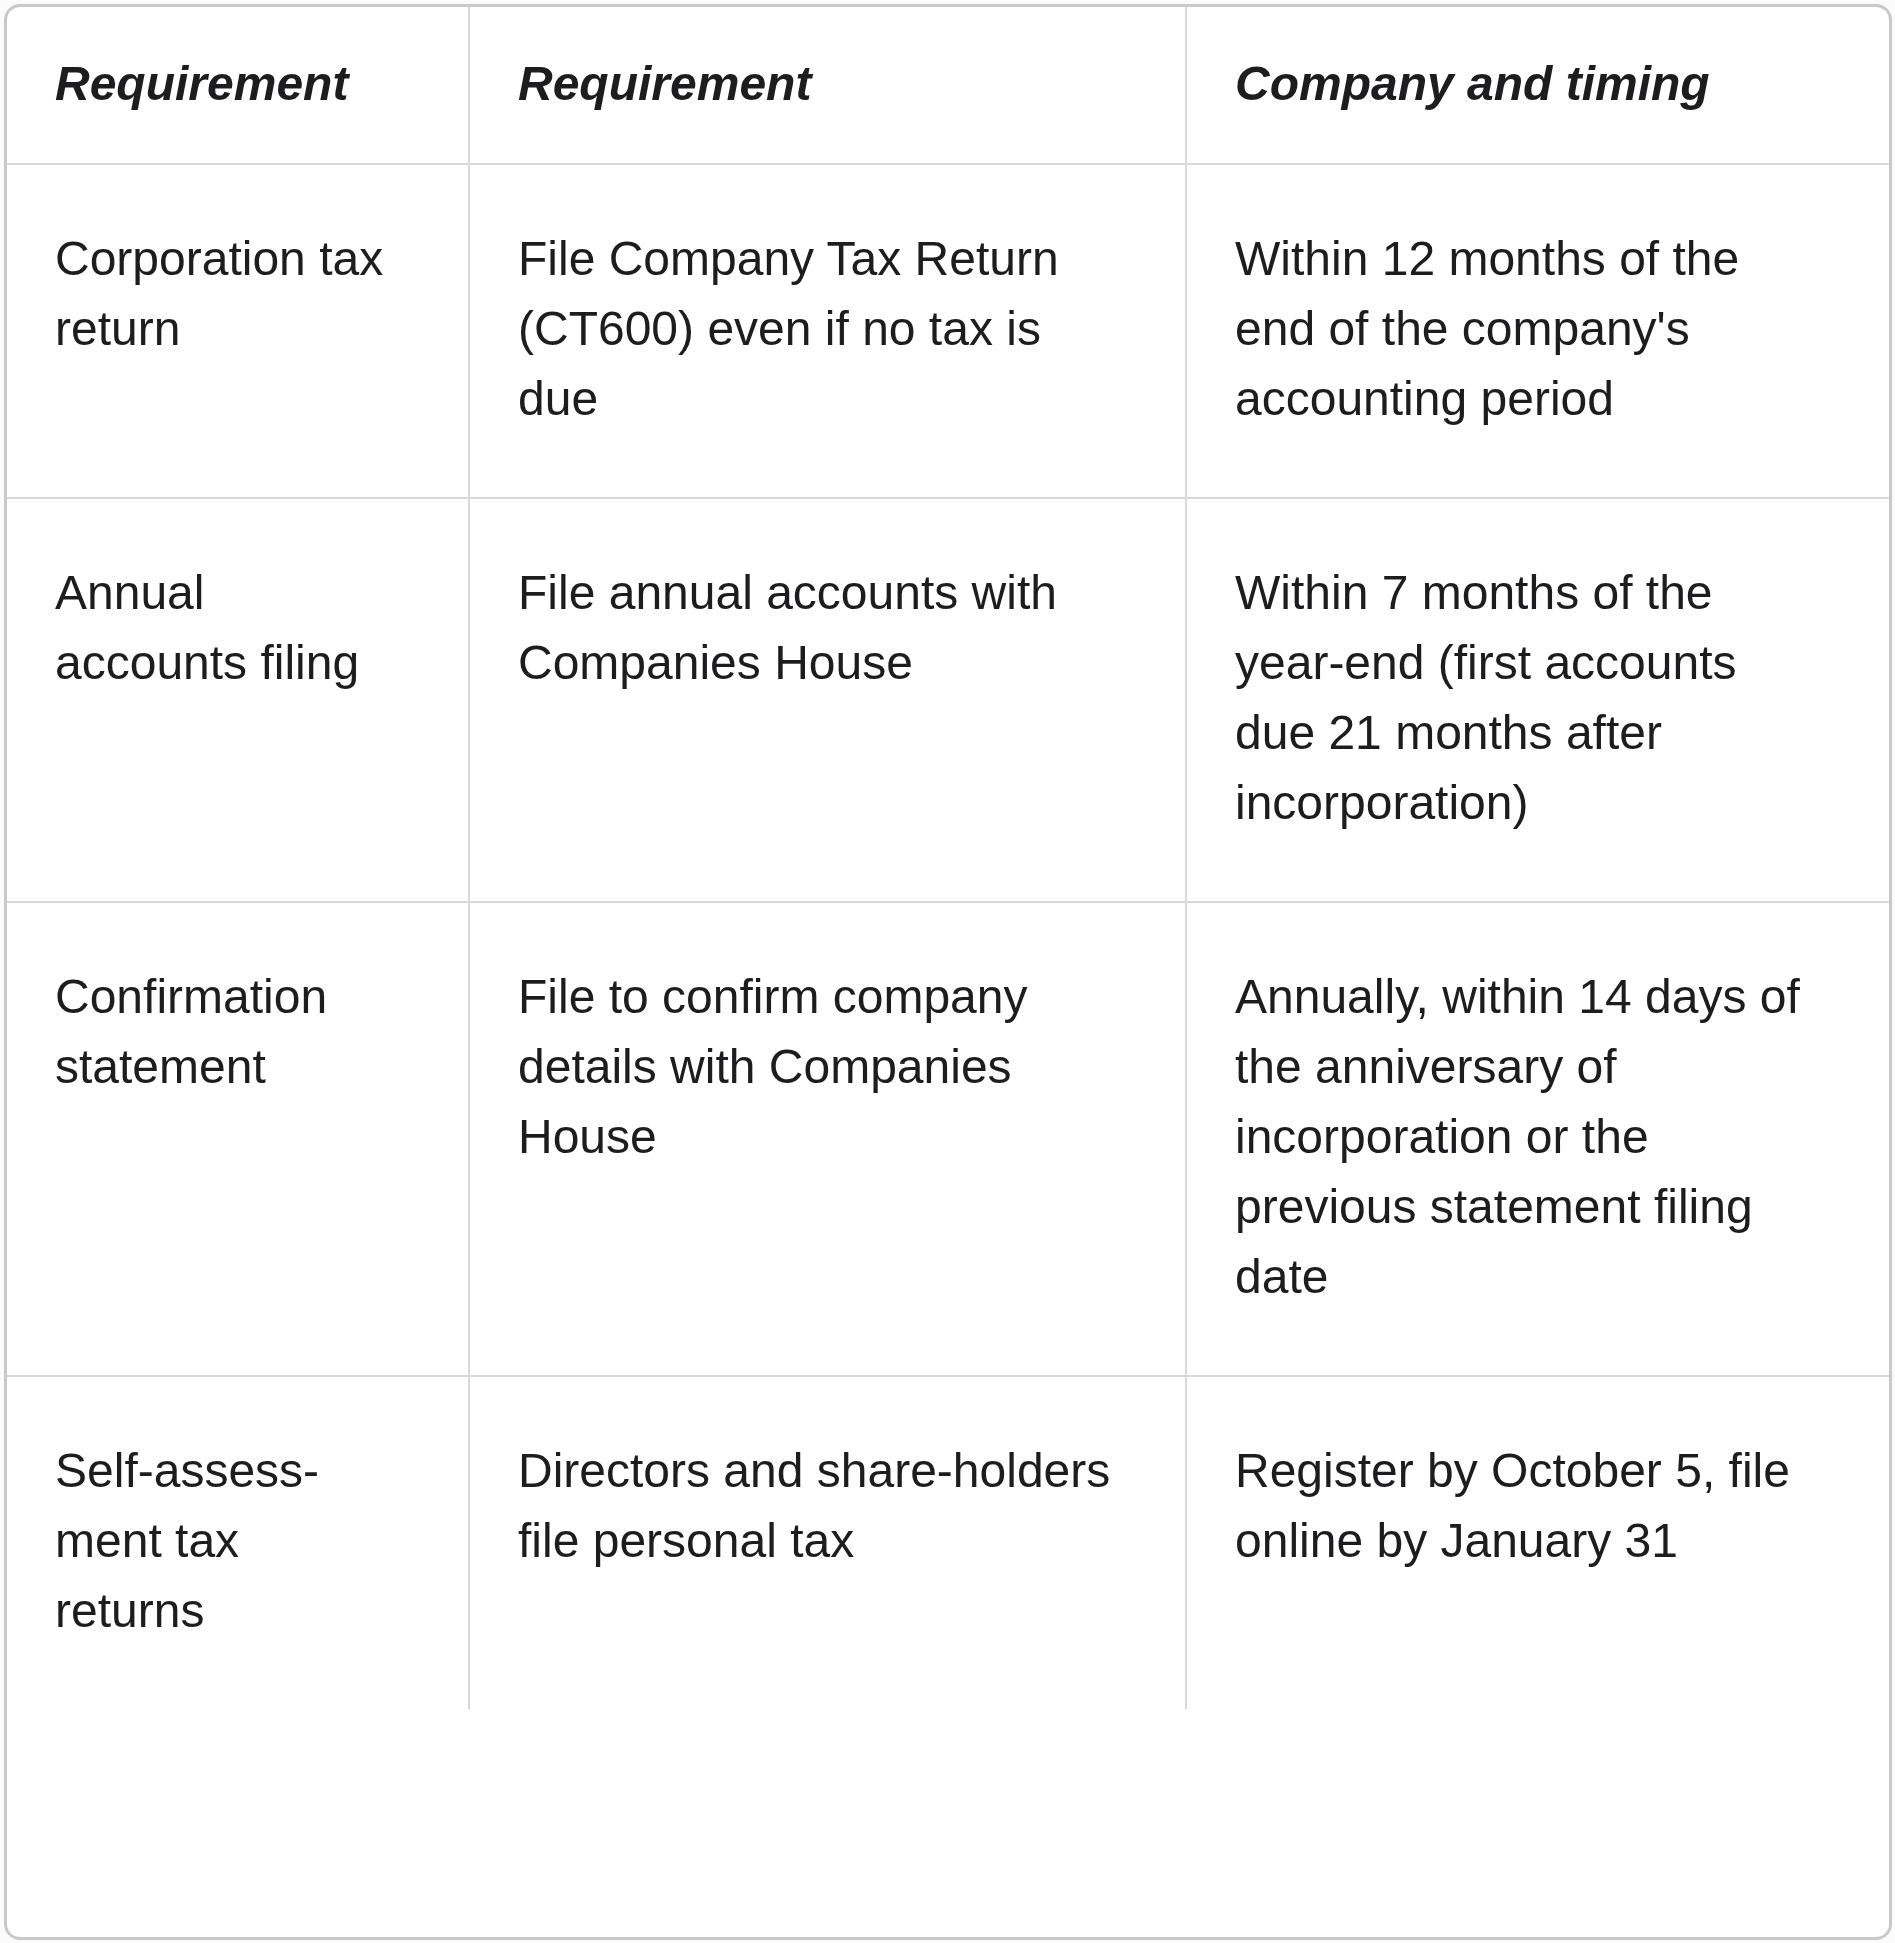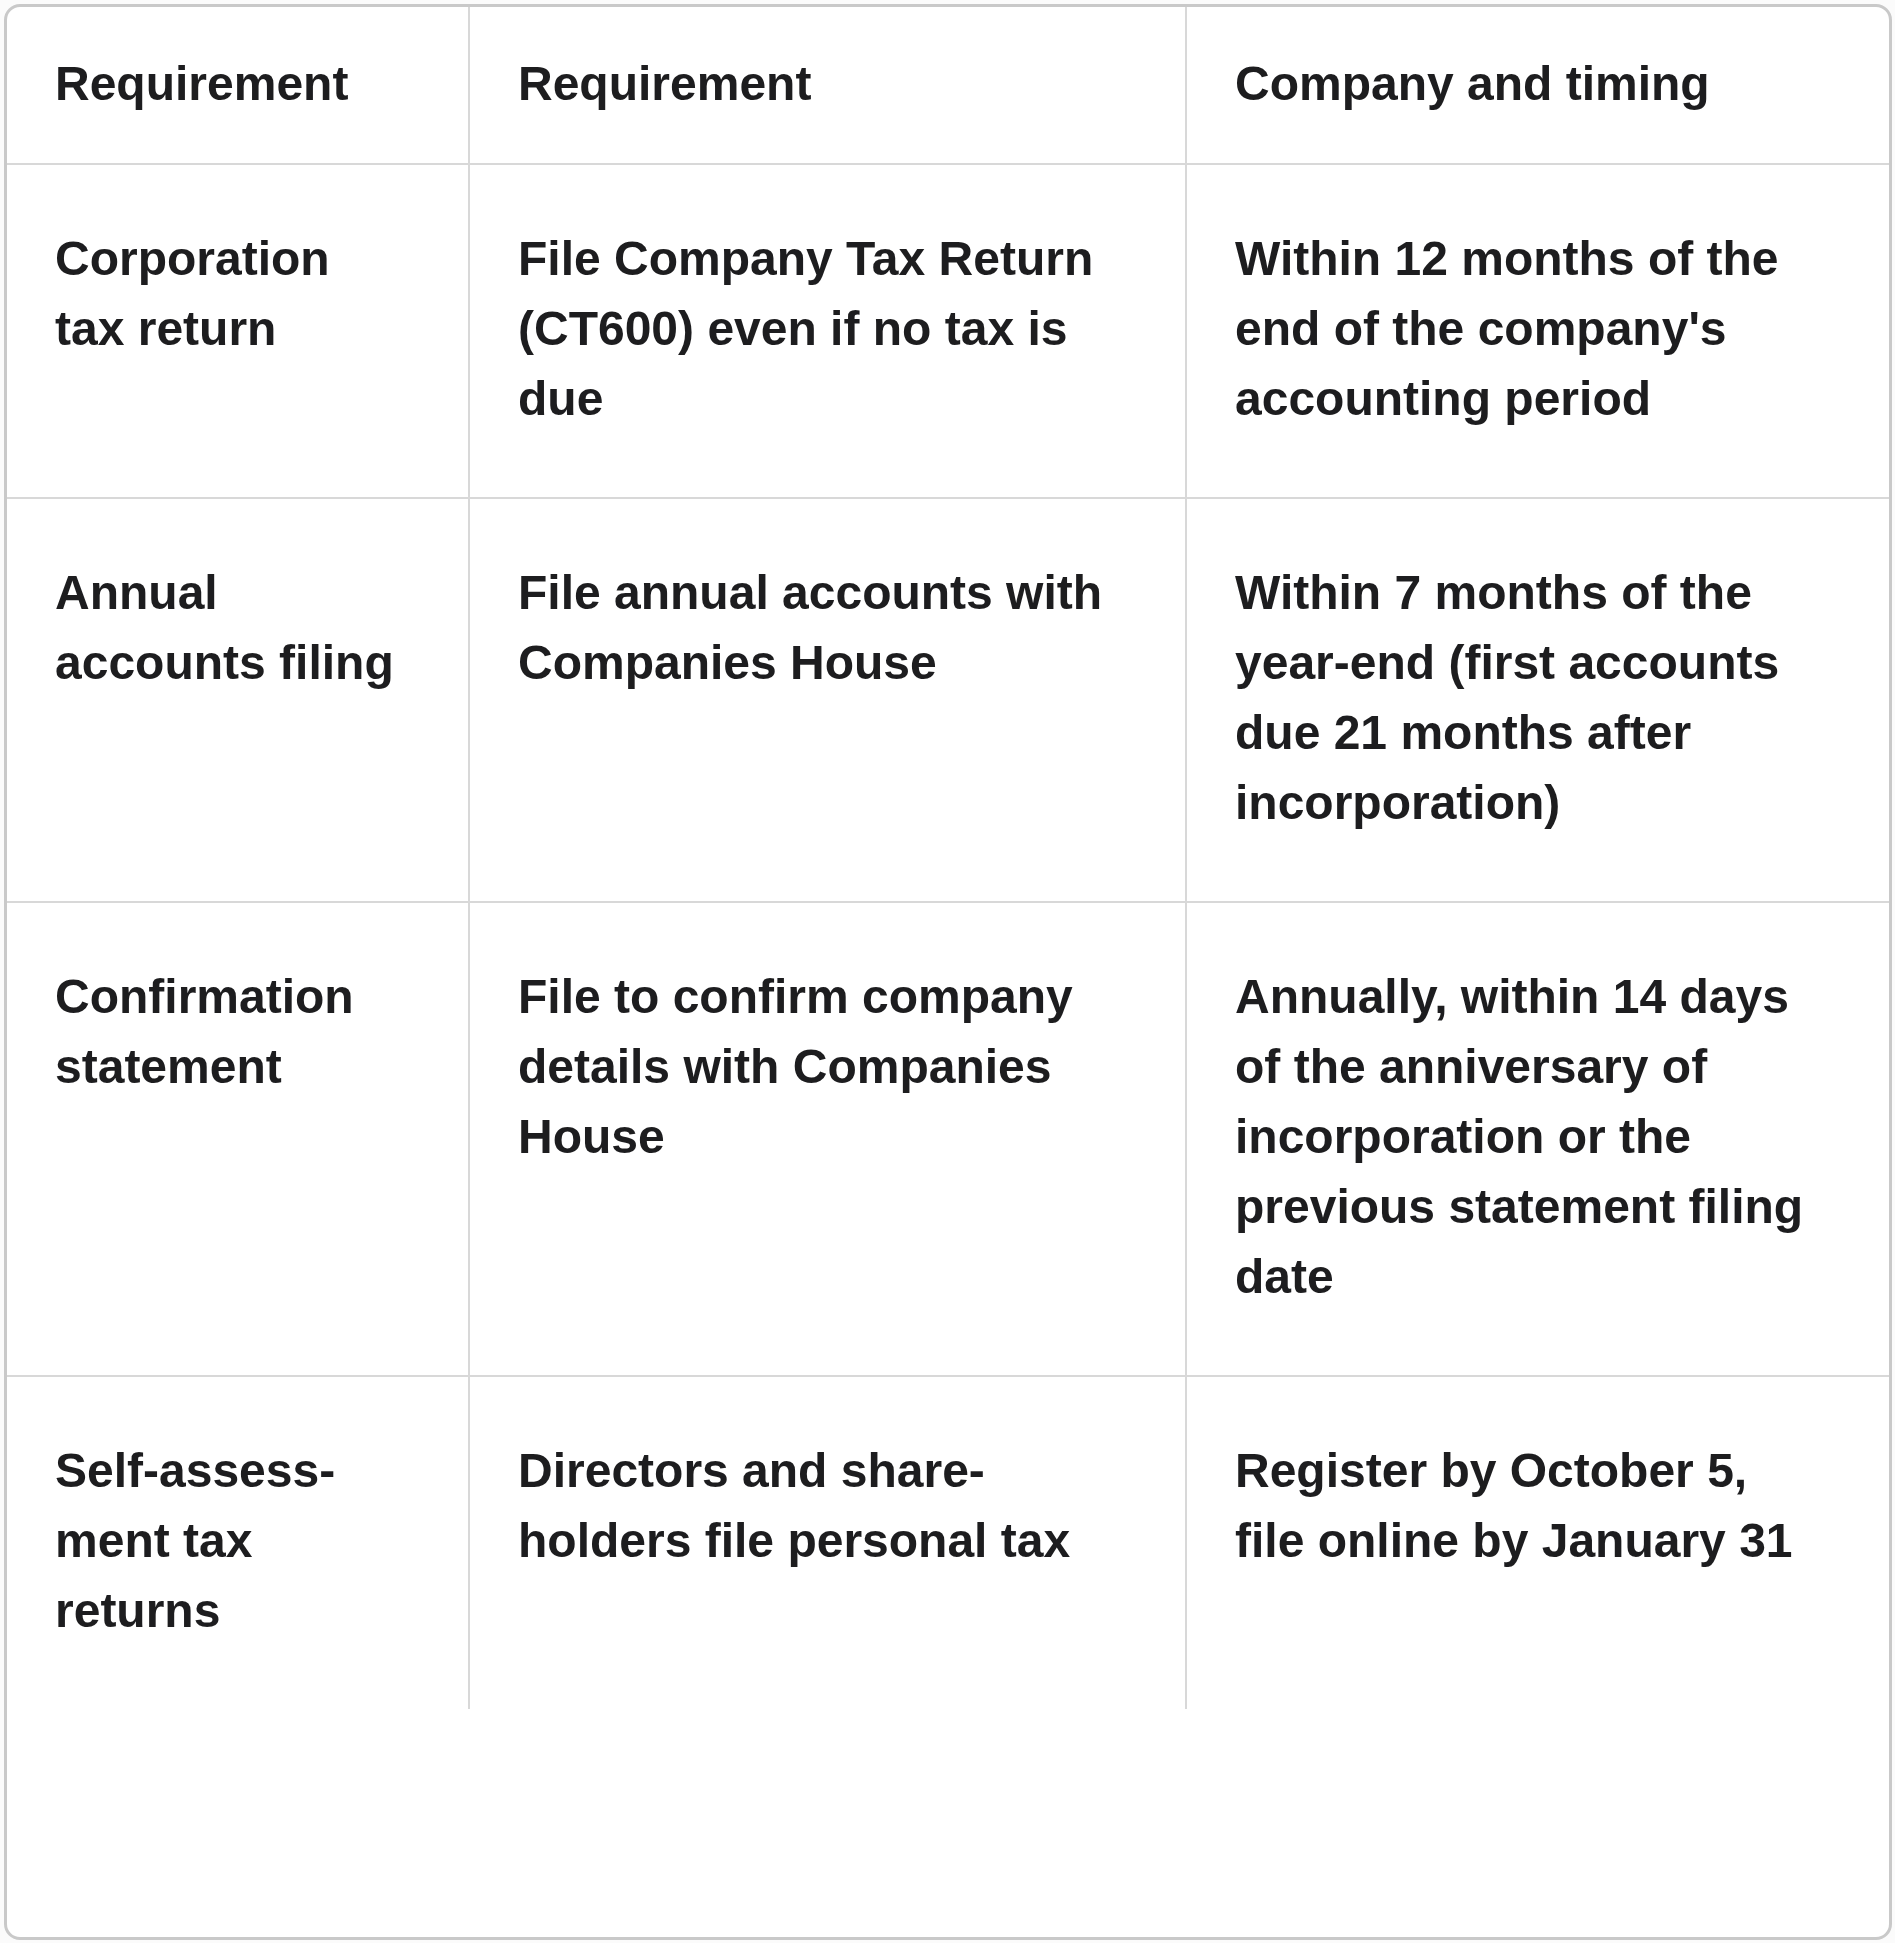--- a/index.html
+++ b/index.html
@@ -42,23 +42,24 @@
     line-height: 70px;
     border-right: 2px solid #d8d8d8;
     border-bottom: 2px solid #d8d8d8;
     word-wrap: break-word;
   }
   th:last-child, td:last-child { border-right: none; }
   tbody tr:last-child td { border-bottom: none; }
   th {
     font-weight: 700;
     padding: 42px 77px 44px 48px;
+    font-style: italic;
   }
   td {
-    font-weight: 700;
+    font-weight: 400;
     padding: 59px 59px 63px 48px;
   }
   th.col1, td.col1 { padding-right: 69px; }
   th.col2, td.col2 { padding-right: 59px; }
   th.col3, td.col3 { padding-right: 81px; }
 </style>
 </head>
 <body>
 
 <div class="page">

